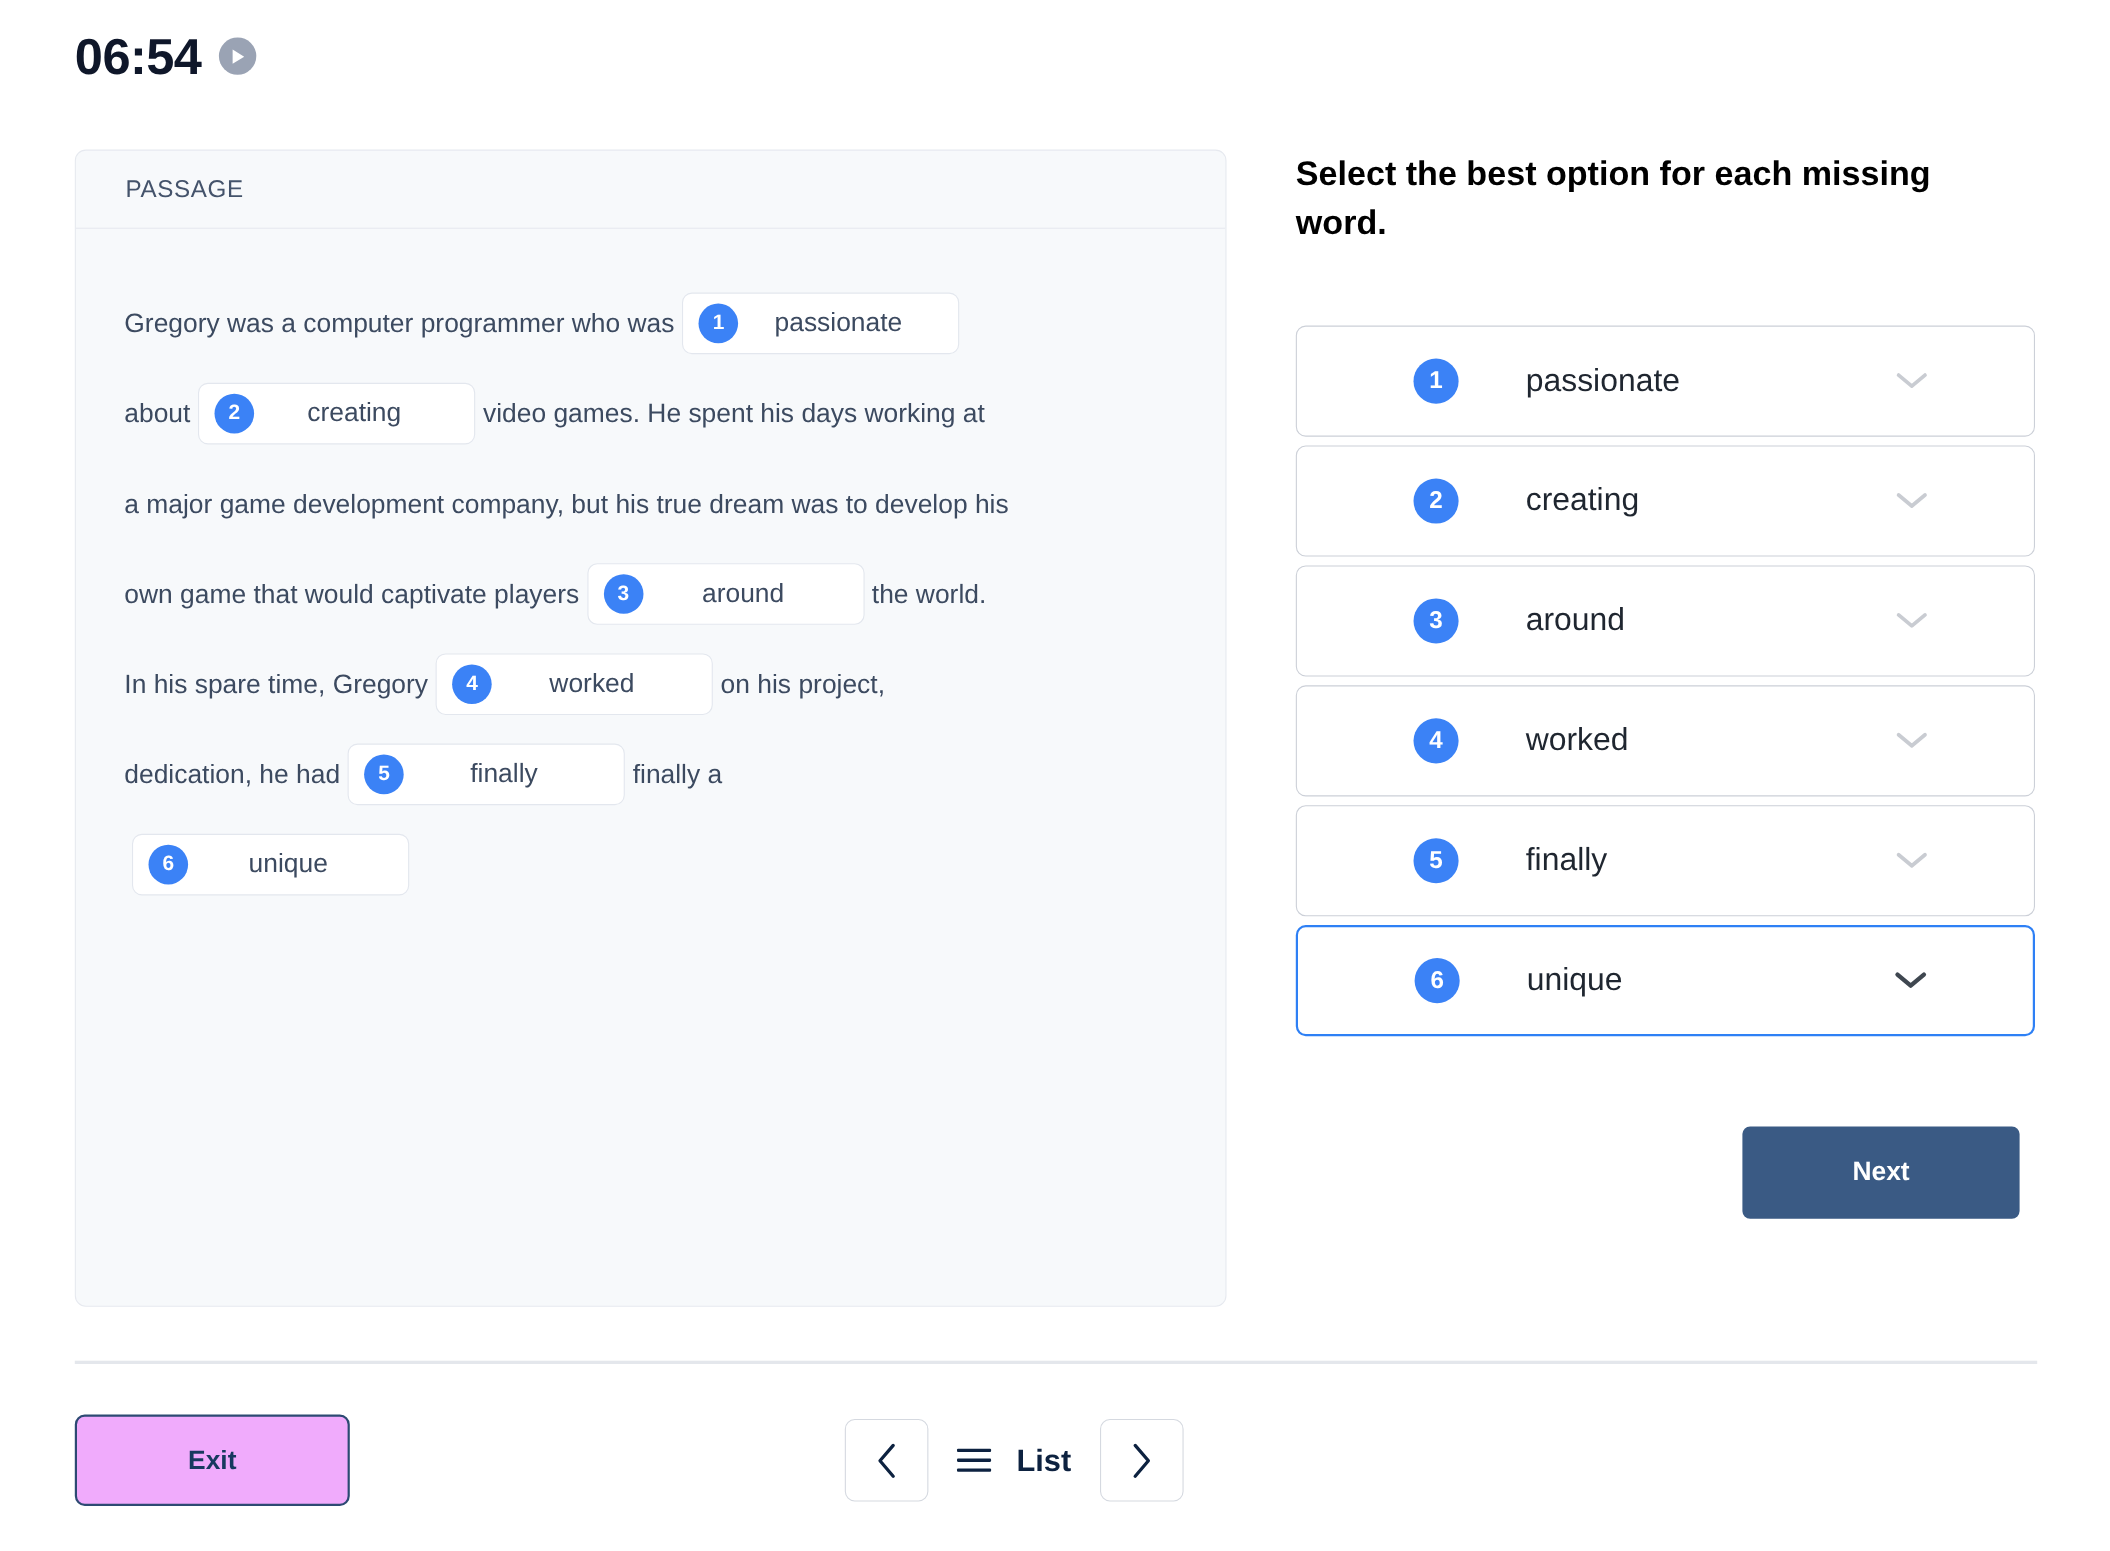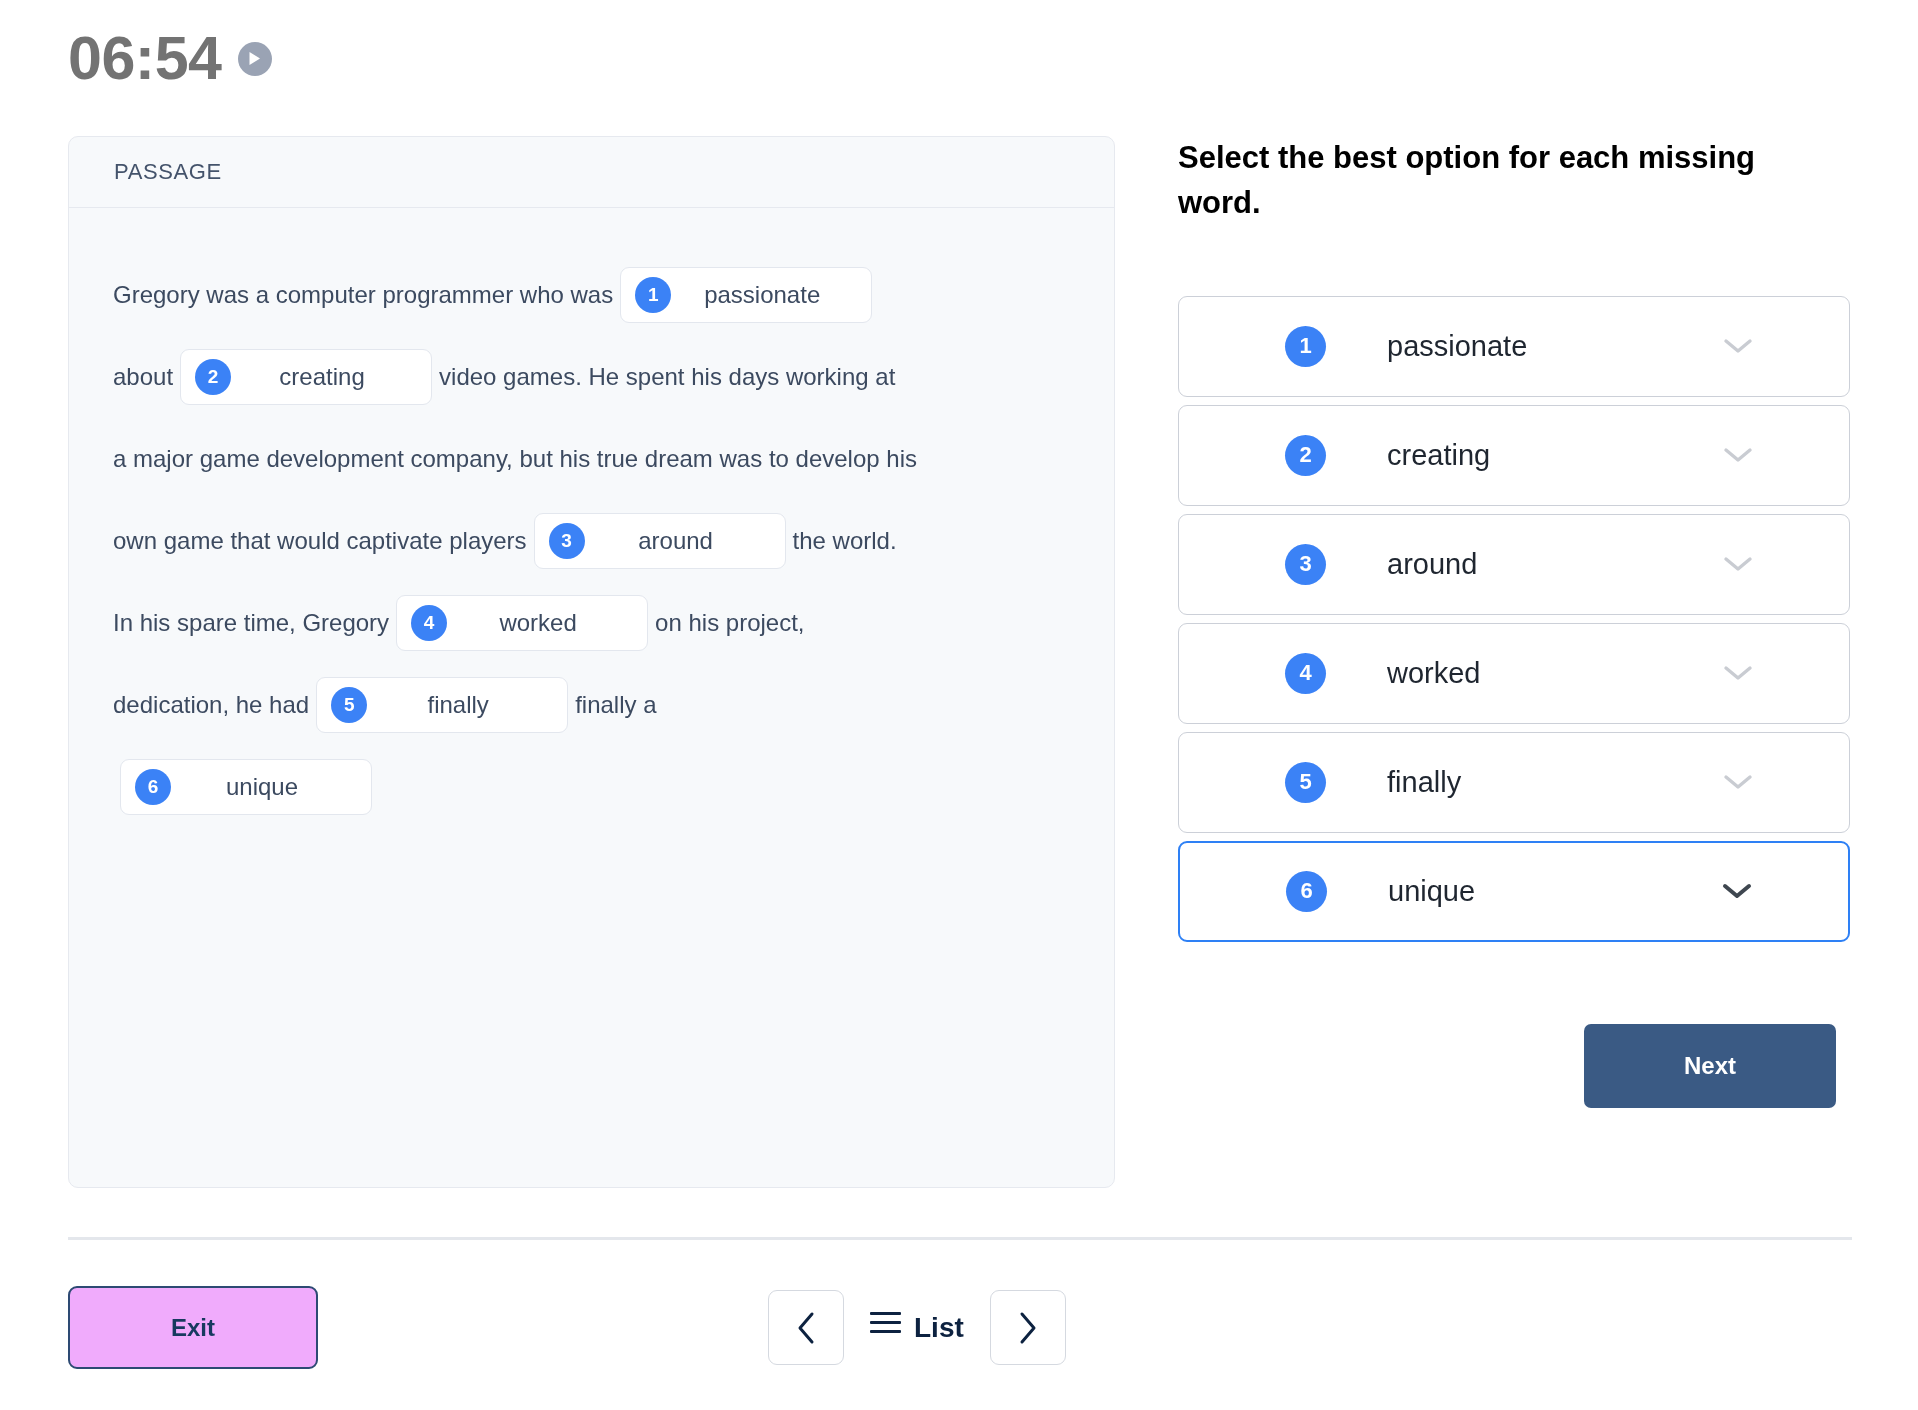--- a/index.html
+++ b/index.html
@@ -17,24 +17,24 @@
   
   .timer-row {
     position: absolute;
     left: 68px;
     top: 28px;
     display: flex;
     align-items: center;
     gap: 16px;
   }
   .timer-value {
-    font-size: 61px;
+    font-size: 46px;
     font-weight: bold;
     letter-spacing: -0.5px;
-    color: #737373;
+    color: #0f172a;
     line-height: 1;
   }
   .play-btn {
     width: 34px;
     height: 34px;
     border-radius: 50%;
     background: #9aa3b4;
     display: flex;
     align-items: center;
     justify-content: center;
@@ -233,21 +233,22 @@
     background: #ffffff;
     border: 1px solid #d5d9e0;
     border-radius: 9px;
     display: flex;
     align-items: center;
     justify-content: center;
     cursor: pointer;
   }
   .list-btn {
     display: flex;
-    gap: 13px;
+    align-items: center;
+    gap: 23px;
     padding: 0 12px;
     background: transparent;
     border: none;
     cursor: pointer;
   }
   .list-label {
     font-size: 28px;
     font-weight: bold;
     color: #0d2240;
     font-family: "Liberation Sans", sans-serif;

